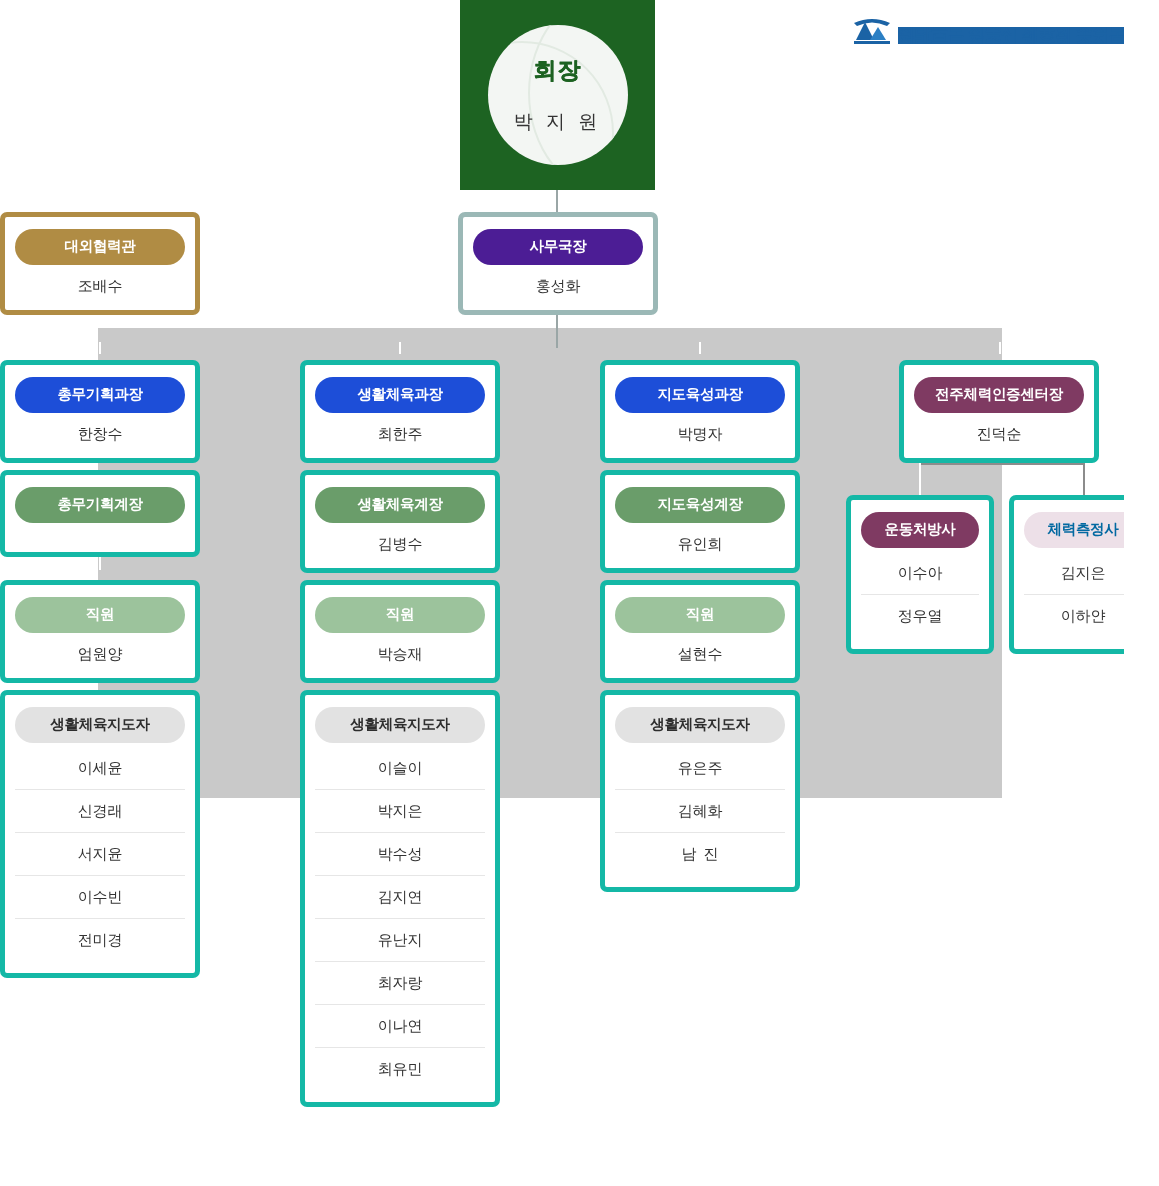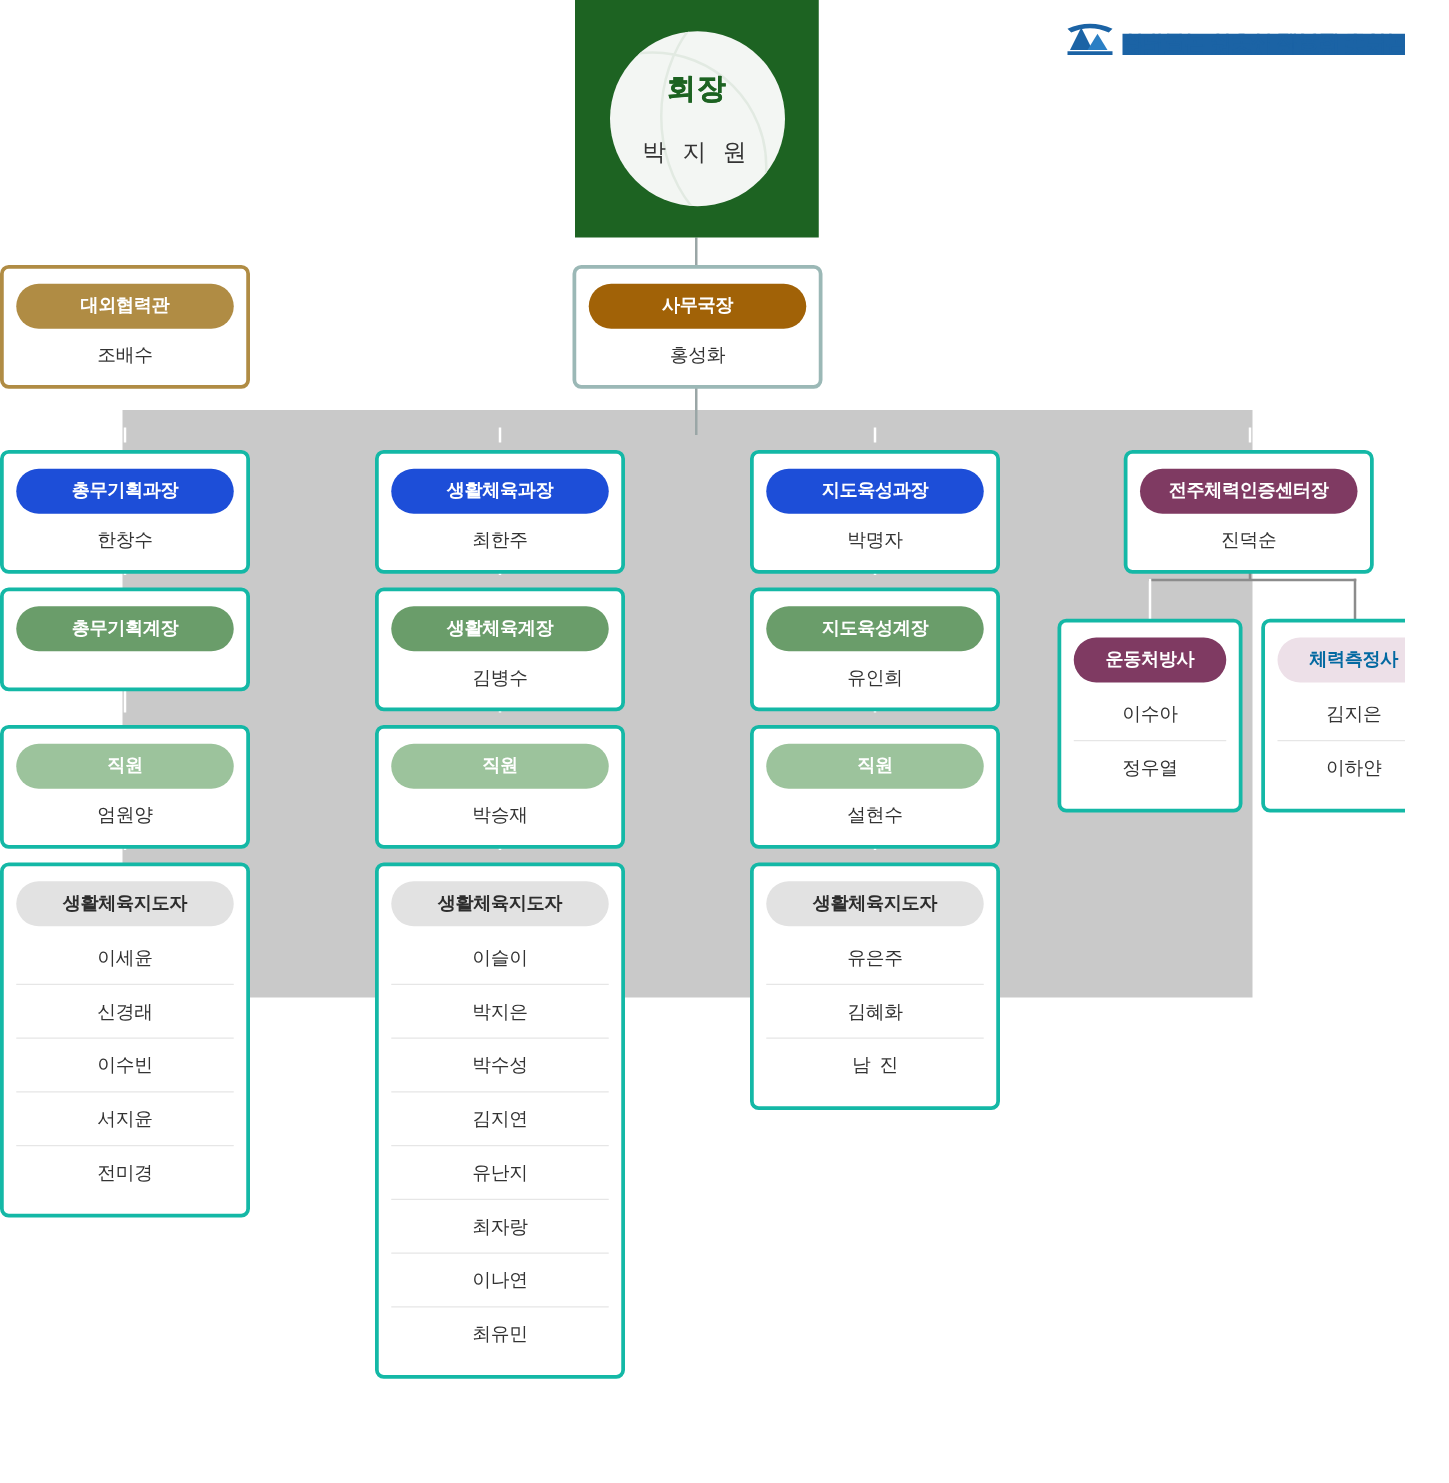--- a/index.html
+++ b/index.html
@@ -94,21 +94,21 @@
     position: relative; z-index: 2;
     font-size: 19px; color: #333;
     letter-spacing: 4px;
     margin-top: 23px;
   }
 
   
   .card {
     position: absolute;
     background: #ffffff;
-    border: 3px solid #14b8a6;
+    border: 5px solid #14b8a6;
     border-radius: 7px;
     padding: 12px 10px 12px 10px;
   }
   .pill {
     display: block;
     border-radius: 18px;
     text-align: center;
     font-size: 14.5px;
     font-weight: 700;
     color: #ffffff;
@@ -120,21 +120,21 @@
     font-size: 15px;
     color: #333333;
     padding: 12px 0 2px 0;
     letter-spacing: -0.2px;
     min-height: 17px;
   }
   .pname.empty { color: transparent; }
 
   
   .c-gold   { background: #b08c44; }
-  .c-teal   { background: #a16207; }
+  .c-teal   { background: #4c1d95; }
   .c-dgreen { background: #1d4ed8; }
   .c-mgreen { background: #6a9d6a; }
   .c-lgreen { background: #9cc39c; }
   .c-purple { background: #7f3a62; }
   .c-lpink  { background: #ede0e8; color: #0369a1; }
   .c-gray   { background: #e2e2e2; color: #2e2e2e; }
 
   .b-gold { border-color: #b08c44; }
   .b-teal { border-color: #9bb8b6; }
 
@@ -228,22 +228,22 @@
   </div>
   <div class="card" style="left:0px; top:580px; width:200px;">
     <span class="pill c-lgreen">직원</span>
     <div class="pname">엄원양</div>
   </div>
   <div class="card" style="left:0px; top:690px; width:200px;">
     <span class="pill c-gray">생활체육지도자</span>
     <div class="namelist">
         <div class="row">이세윤</div>
         <div class="row">신경래</div>
+        <div class="row">서지윤</div>
         <div class="row">이수빈</div>
-        <div class="row">서지윤</div>
         <div class="row">전미경</div>
       </div>
   </div>
 
   <div class="card" style="left:300px; top:360px; width:200px;">
     <span class="pill c-dgreen">생활체육과장</span>
     <div class="pname">최한주</div>
   </div>
   <div class="card" style="left:300px; top:470px; width:200px;">
     <span class="pill c-mgreen">생활체육계장</span>

